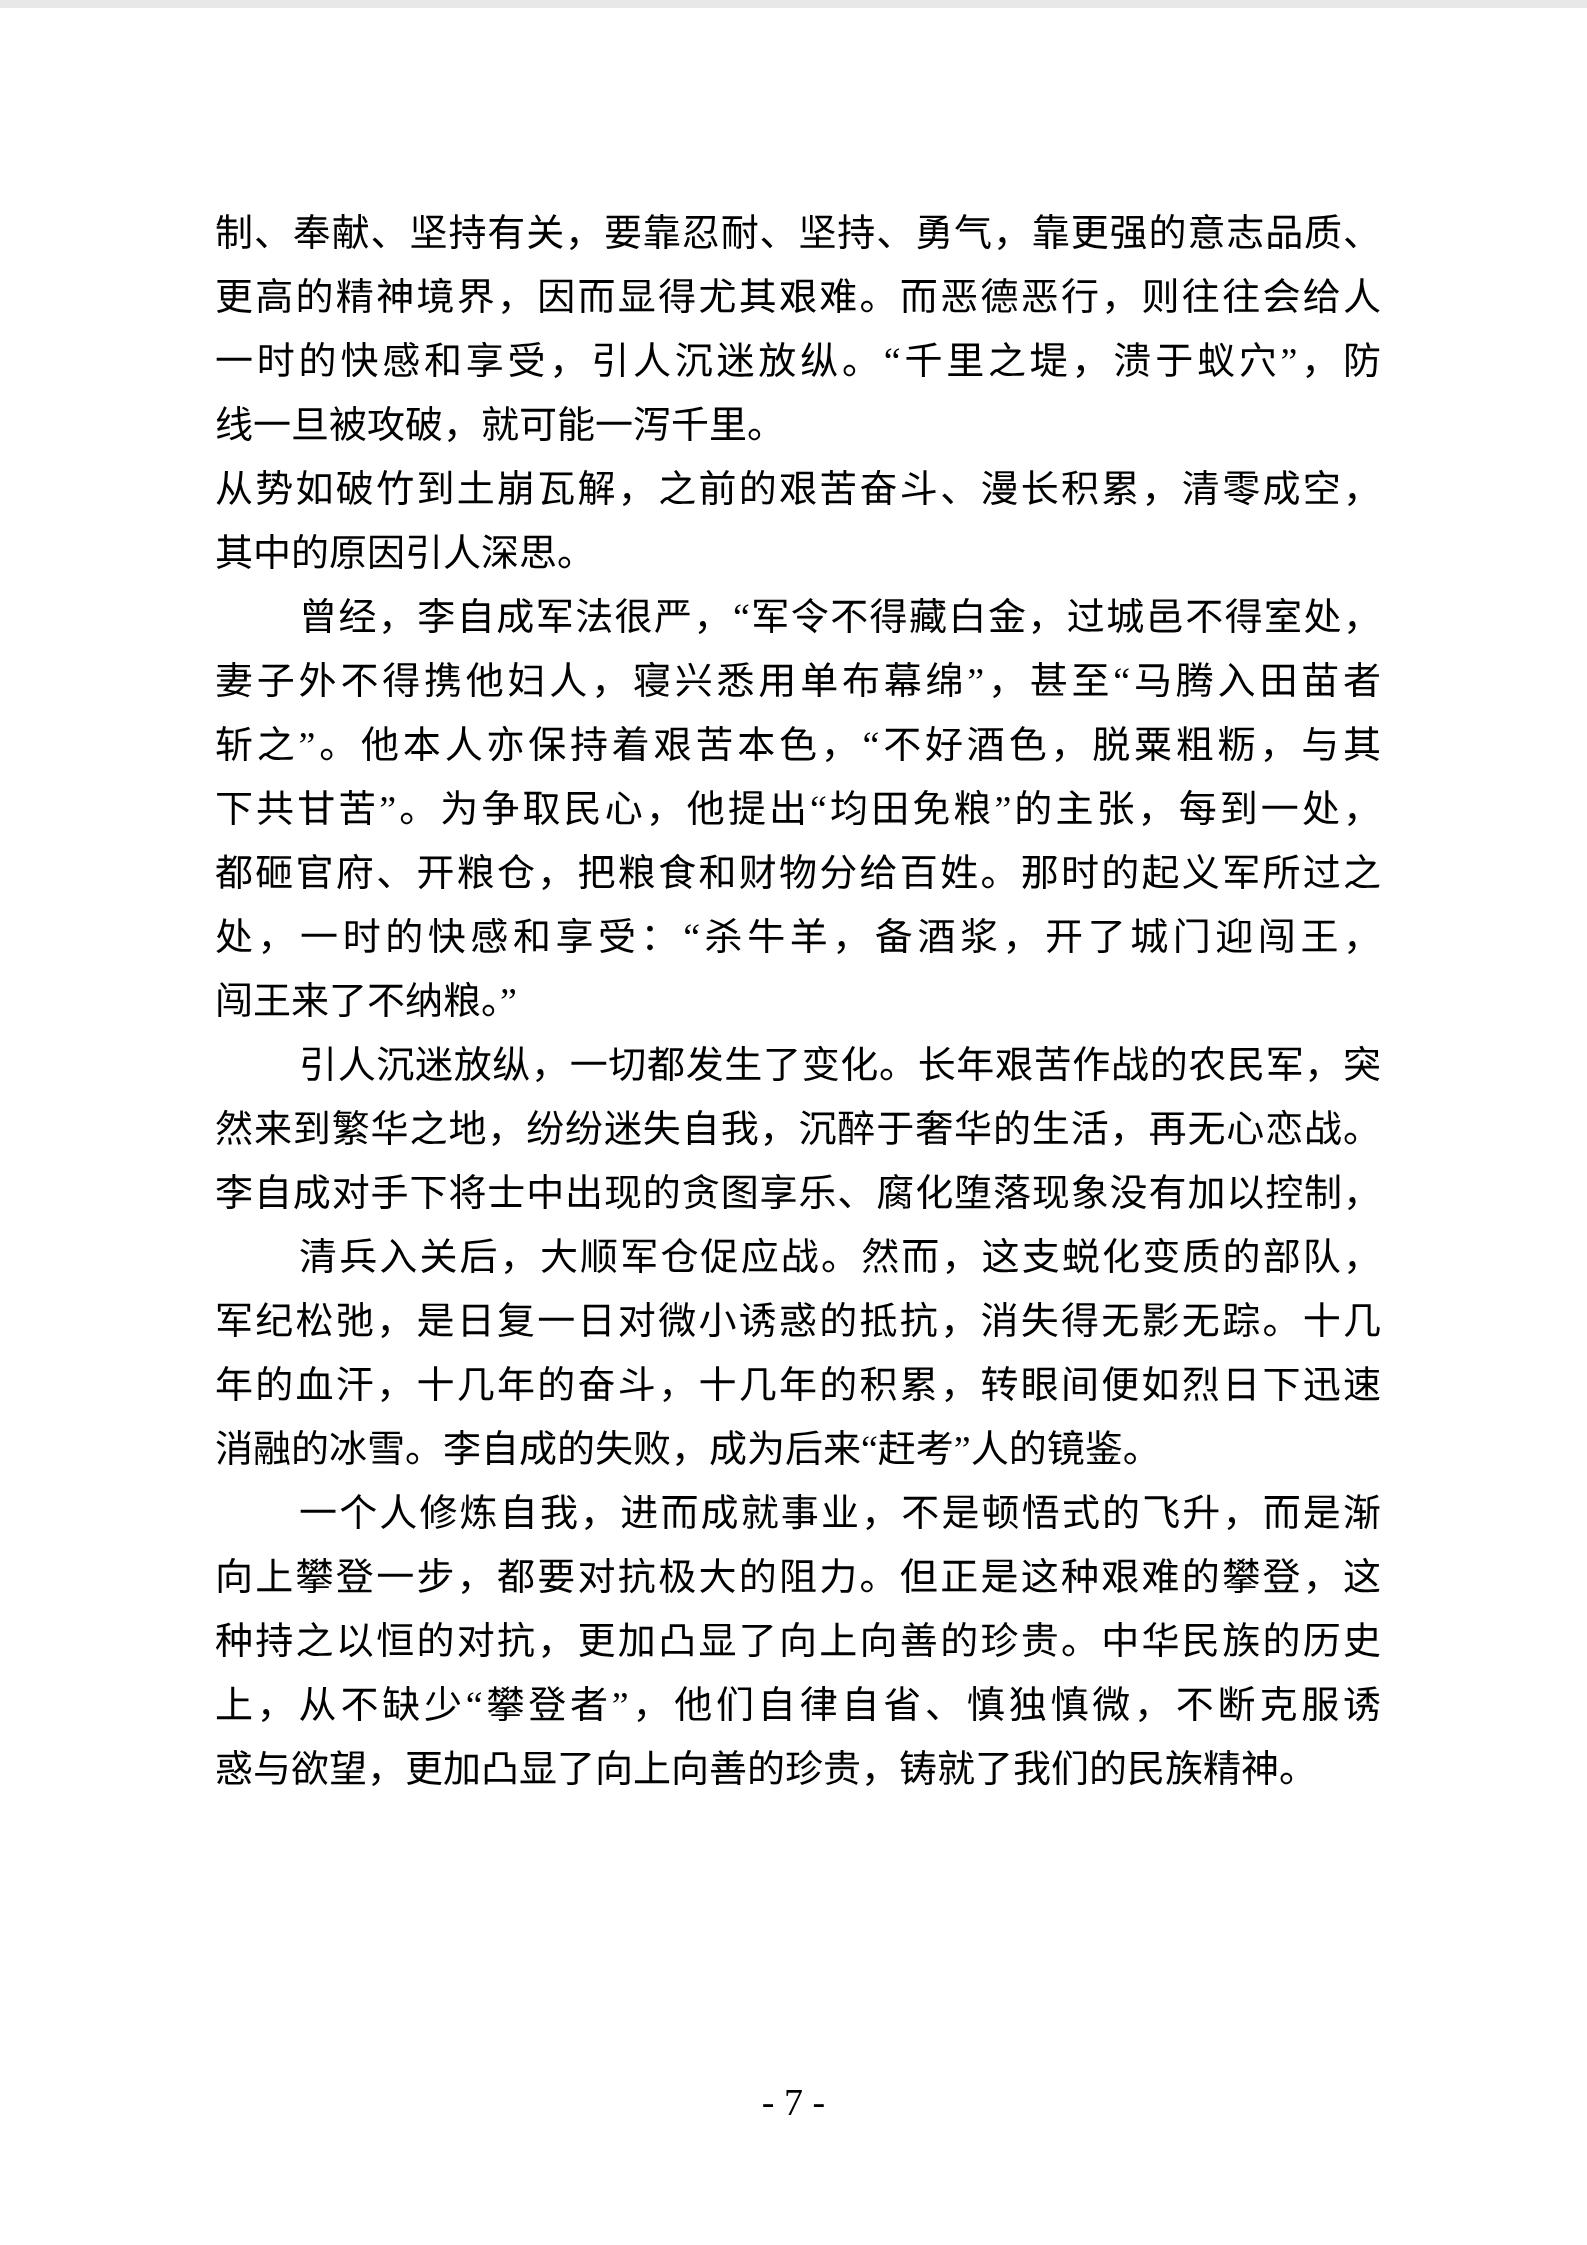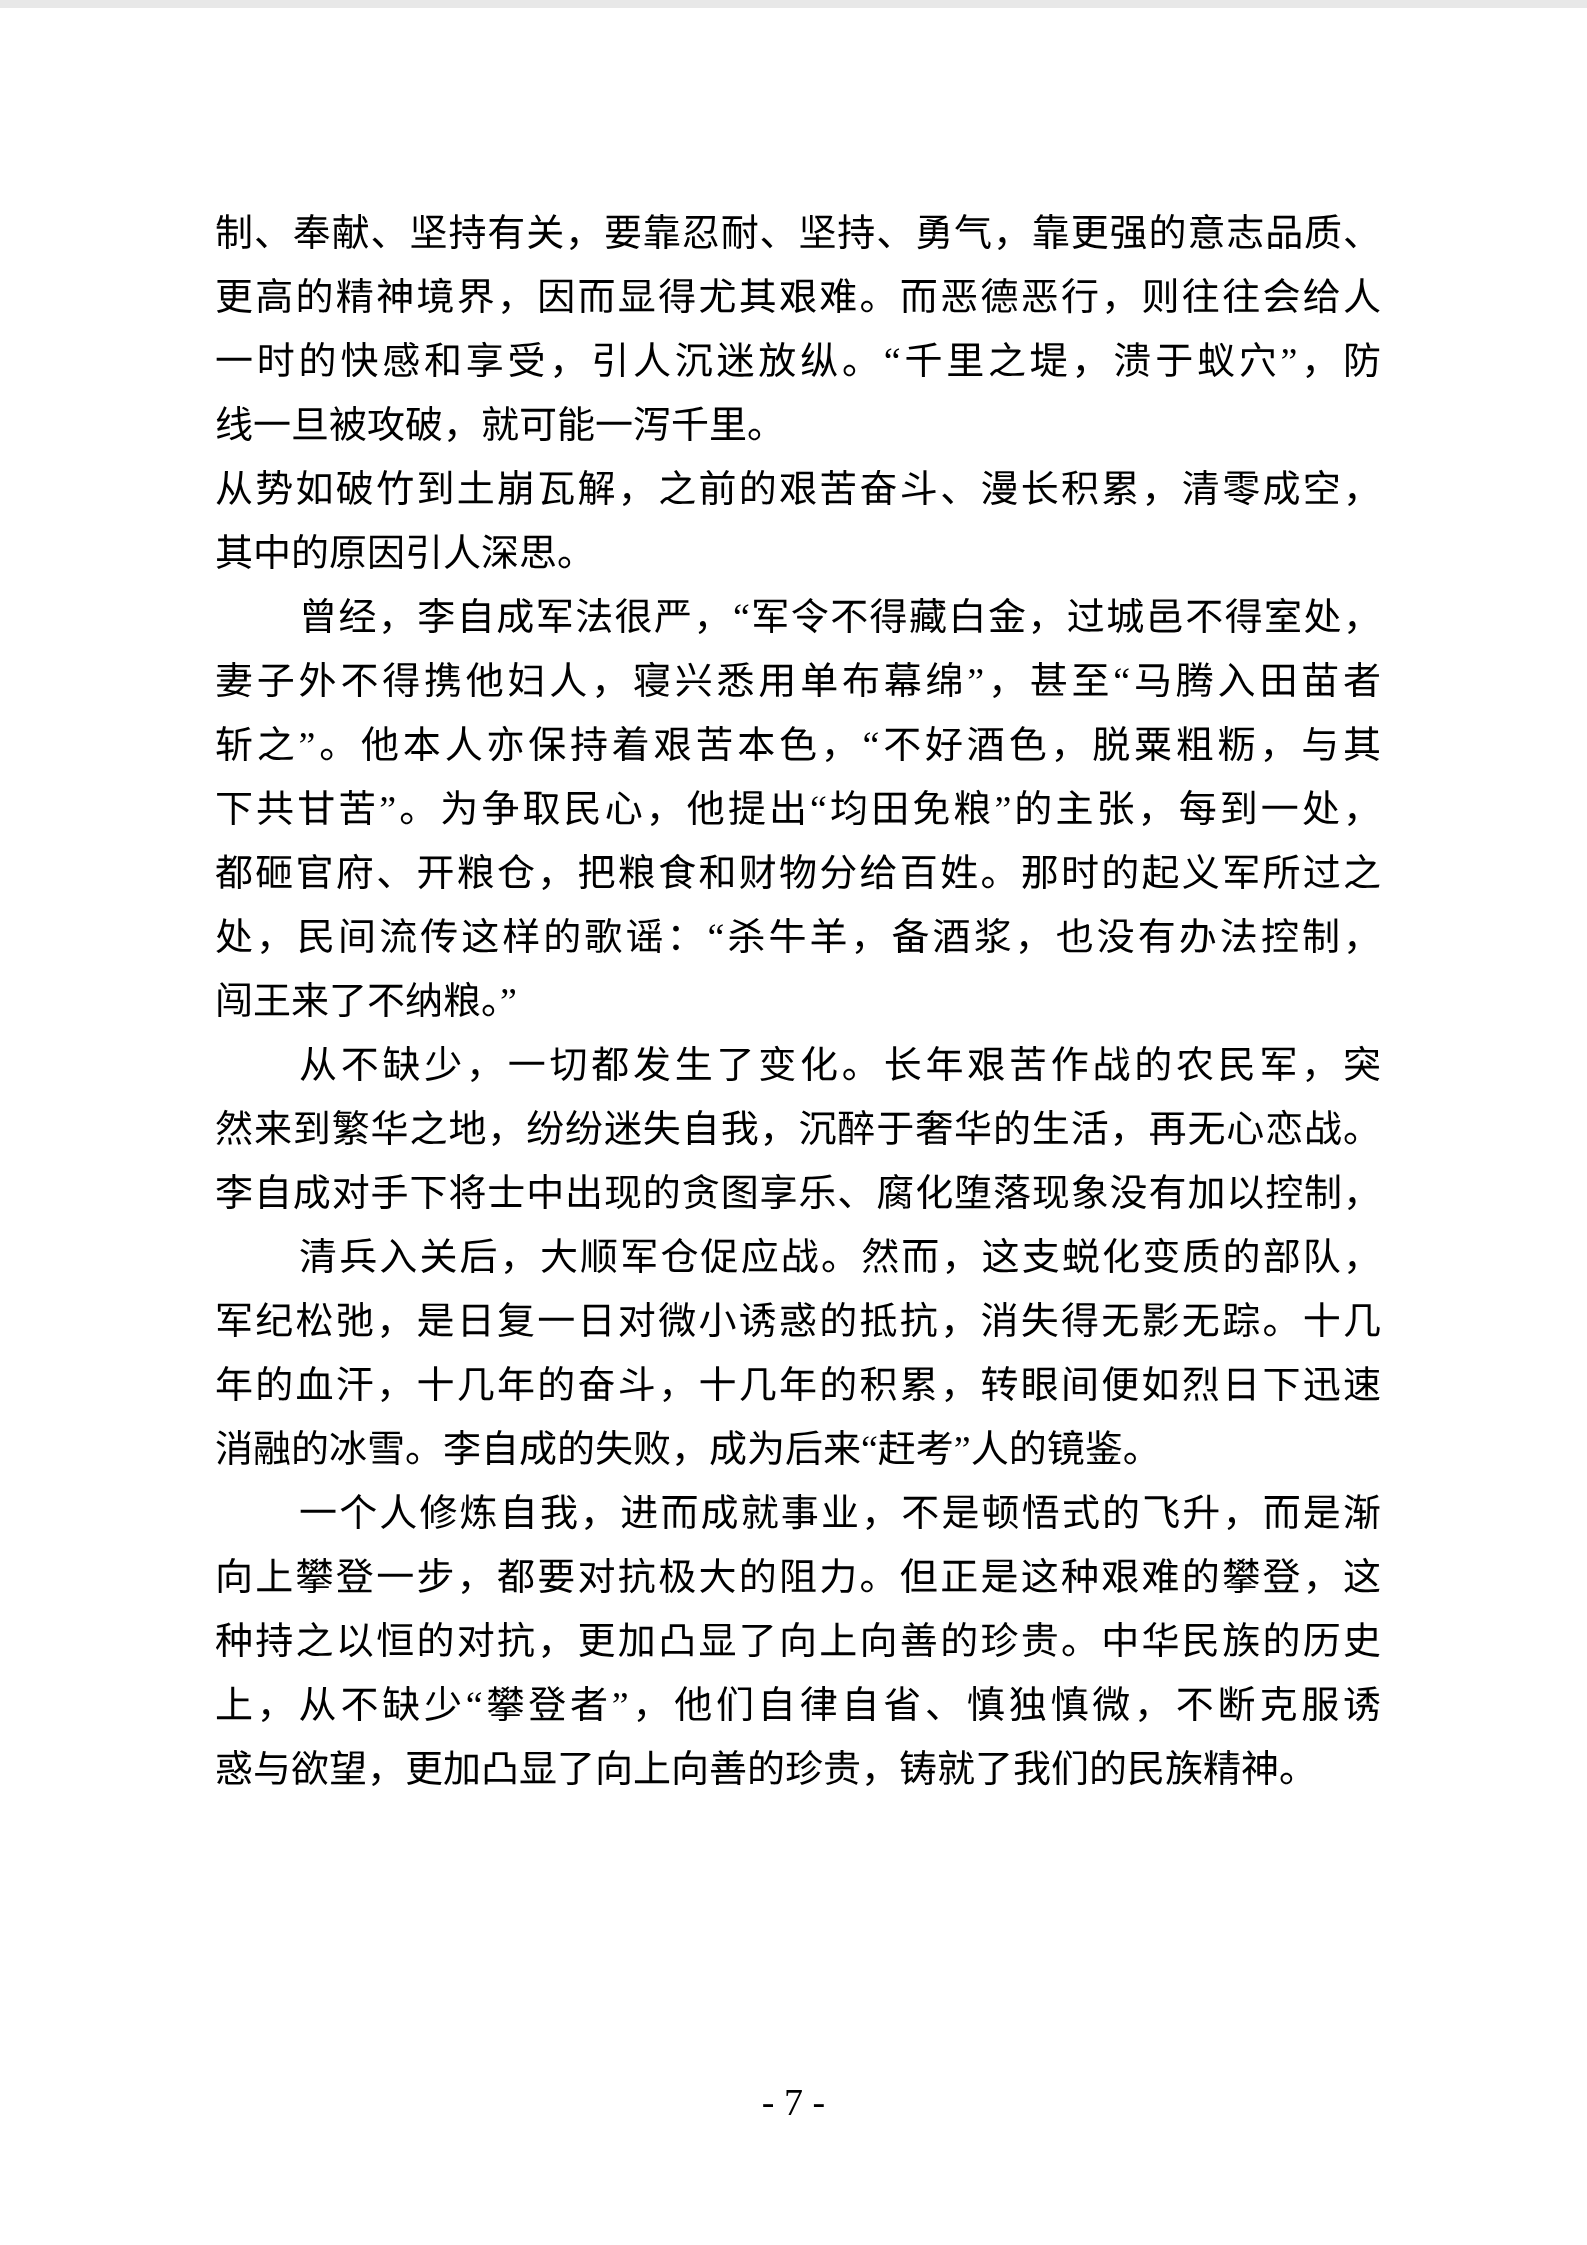--- a/index.html
+++ b/index.html
@@ -59,23 +59,23 @@
       <div class="text-line">更高的精神境界，因而显得尤其艰难。而恶德恶行，则往往会给人</div>
       <div class="text-line">一时的快感和享受，引人沉迷放纵。“千里之堤，溃于蚁穴”，防</div>
       <div class="text-line para-last">线一旦被攻破，就可能一泻千里。</div>
       <div class="text-line">从势如破竹到土崩瓦解，之前的艰苦奋斗、漫长积累，清零成空，</div>
       <div class="text-line para-last">其中的原因引人深思。</div>
       <div class="text-line para-first-indent">曾经，李自成军法很严，“军令不得藏白金，过城邑不得室处，</div>
       <div class="text-line">妻子外不得携他妇人，寝兴悉用单布幕绵”，甚至“马腾入田苗者</div>
       <div class="text-line">斩之”。他本人亦保持着艰苦本色，“不好酒色，脱粟粗粝，与其</div>
       <div class="text-line">下共甘苦”。为争取民心，他提出“均田免粮”的主张，每到一处，</div>
       <div class="text-line">都砸官府、开粮仓，把粮食和财物分给百姓。那时的起义军所过之</div>
-      <div class="text-line">处，民间流传这样的歌谣：“杀牛羊，备酒浆，也没有办法控制，</div>
+      <div class="text-line">处，一时的快感和享受：“杀牛羊，备酒浆，开了城门迎闯王，</div>
       <div class="text-line para-last">闯王来了不纳粮。”</div>
-      <div class="text-line para-first-indent">从不缺少，一切都发生了变化。长年艰苦作战的农民军，突</div>
+      <div class="text-line para-first-indent">引人沉迷放纵，一切都发生了变化。长年艰苦作战的农民军，突</div>
       <div class="text-line">然来到繁华之地，纷纷迷失自我，沉醉于奢华的生活，再无心恋战。</div>
       <div class="text-line">李自成对手下将士中出现的贪图享乐、腐化堕落现象没有加以控制，</div>
       <div class="text-line para-first-indent">清兵入关后，大顺军仓促应战。然而，这支蜕化变质的部队，</div>
       <div class="text-line">军纪松弛，是日复一日对微小诱惑的抵抗，消失得无影无踪。十几</div>
       <div class="text-line">年的血汗，十几年的奋斗，十几年的积累，转眼间便如烈日下迅速</div>
       <div class="text-line para-last">消融的冰雪。李自成的失败，成为后来“赶考”人的镜鉴。</div>
       <div class="text-line para-first-indent">一个人修炼自我，进而成就事业，不是顿悟式的飞升，而是渐</div>
       <div class="text-line">向上攀登一步，都要对抗极大的阻力。但正是这种艰难的攀登，这</div>
       <div class="text-line">种持之以恒的对抗，更加凸显了向上向善的珍贵。中华民族的历史</div>
       <div class="text-line">上，从不缺少“攀登者”，他们自律自省、慎独慎微，不断克服诱</div>

